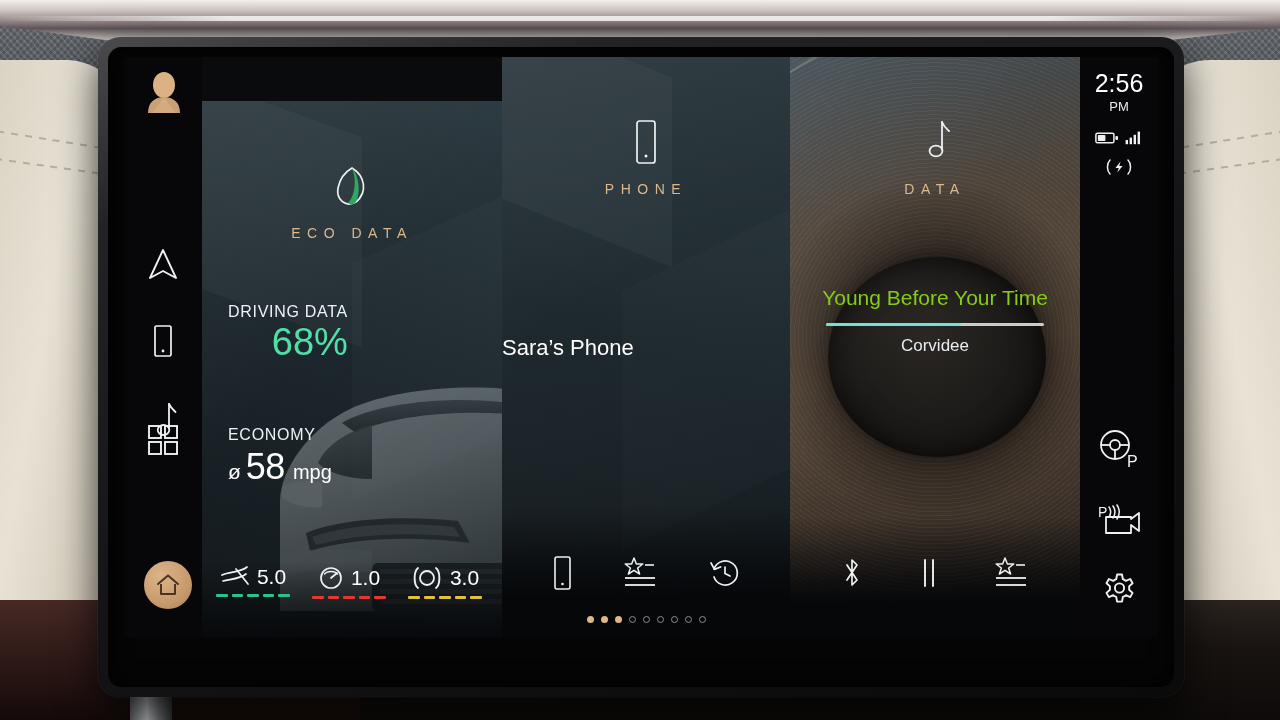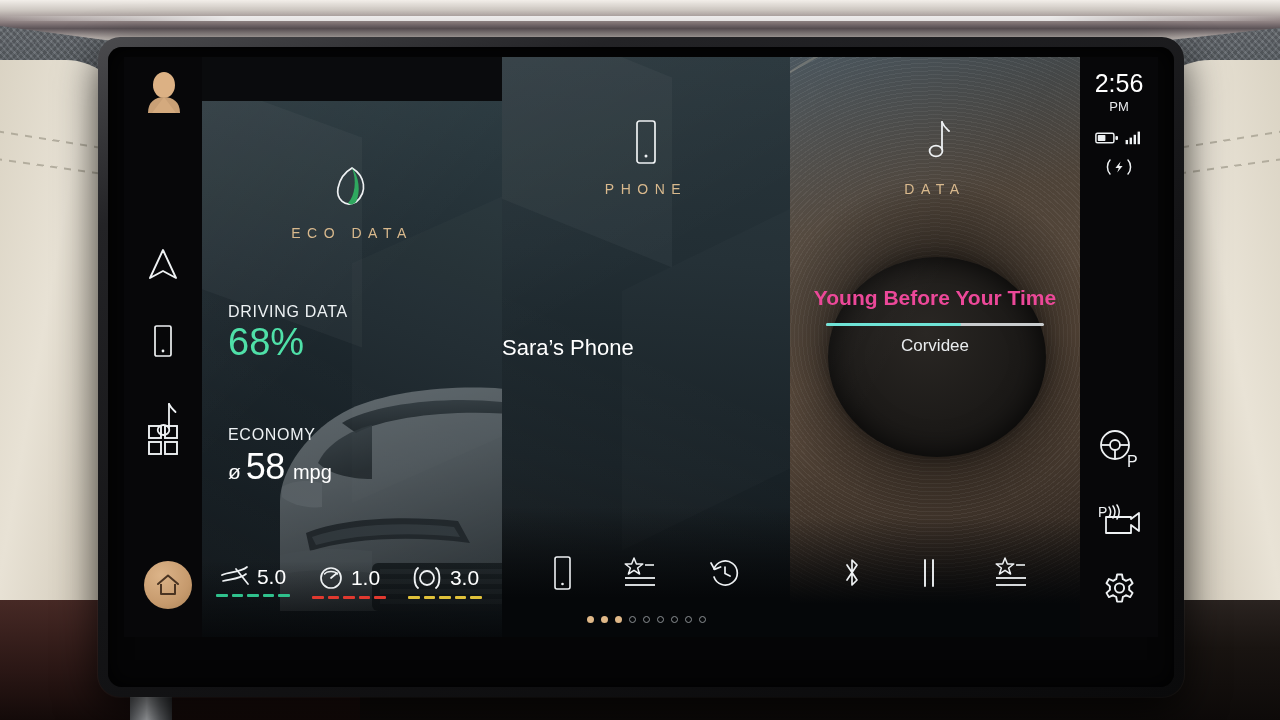--- a/index.html
+++ b/index.html
@@ -150,21 +150,21 @@
   #status{position:absolute;right:0;top:14px;width:78px;z-index:8;text-align:center;}
   #clock-time{font-size:25px;color:#fff;font-weight:300;line-height:1;}
   #clock-ampm{font-size:13px;color:#e8eaec;margin-top:3px;font-weight:400;}
   #status-row{margin-top:16px;display:flex;align-items:center;justify-content:center;gap:6px;}
   #charge-row{margin-top:12px;display:flex;justify-content:center;}
   #rail-right-icons{position:absolute;right:0;bottom:28px;width:78px;z-index:8;
       display:flex;flex-direction:column;align-items:center;gap:34px;}
 
   
   #media-now{position:absolute;left:0;top:228px;width:100%;text-align:center;z-index:4;padding:0 14px;box-sizing:border-box;}
-  #track-title{font-size:21px;color:#ec4899;font-weight:700;line-height:1.28;}
+  #track-title{font-size:21px;color:#84cc16;font-weight:400;line-height:1.28;}
   #track-prog{margin:11px auto 0;width:218px;height:3px;background:#c9ccce;border-radius:2px;position:relative;overflow:hidden;}
   #track-prog-fill{position:absolute;left:0;top:0;height:3px;background:#6fe3d6;border-radius:2px;}
   #track-artist{margin-top:10px;font-size:17px;color:#e9ecee;font-weight:300;text-align:center;}
 
   
   #phone-name{position:absolute;left:0;top:278px;width:100%;text-align:left;z-index:4;
       font-size:22px;color:#fff;font-weight:300;}
 
   
   #dots{position:absolute;left:378px;bottom:14px;width:288px;display:flex;
@@ -244,21 +244,21 @@
           <svg width="42" height="44" viewBox="0 0 42 44">
             <path d="M21 4 C34 12 37 28 25 38 C14 44 5 35 7 24 C9 14 14 8 21 4 Z" fill="none" stroke="#eef1f3" stroke-width="1.7"></path>
             <path d="M21 4 C28 12 30 28 25 38 C22 41 19 41 17 39 C24 32 26 16 21 4 Z" fill="#2fa85f"></path>
           </svg>
         </div>
         <div class="panel-title">ECO DATA</div>
       </div>
 
       <div class="eco-block" style="top:202px;">
         <div class="eco-lbl">DRIVING DATA</div>
-        <div class="eco-score" style="color: rgb(79, 224, 168);">68%</div>
+        <div class="eco-score" style="color: rgb(79, 224, 168); text-align: right;">68%</div>
       </div>
 
       <div class="eco-block" style="top:325px;">
         <div class="eco-lbl">ECONOMY</div>
         <div class="eco-eco-val">
           <span class="eco-avg">ø</span>
           <span class="eco-num">58</span>
           <span class="eco-unit">mpg</span>
         </div>
       </div>

